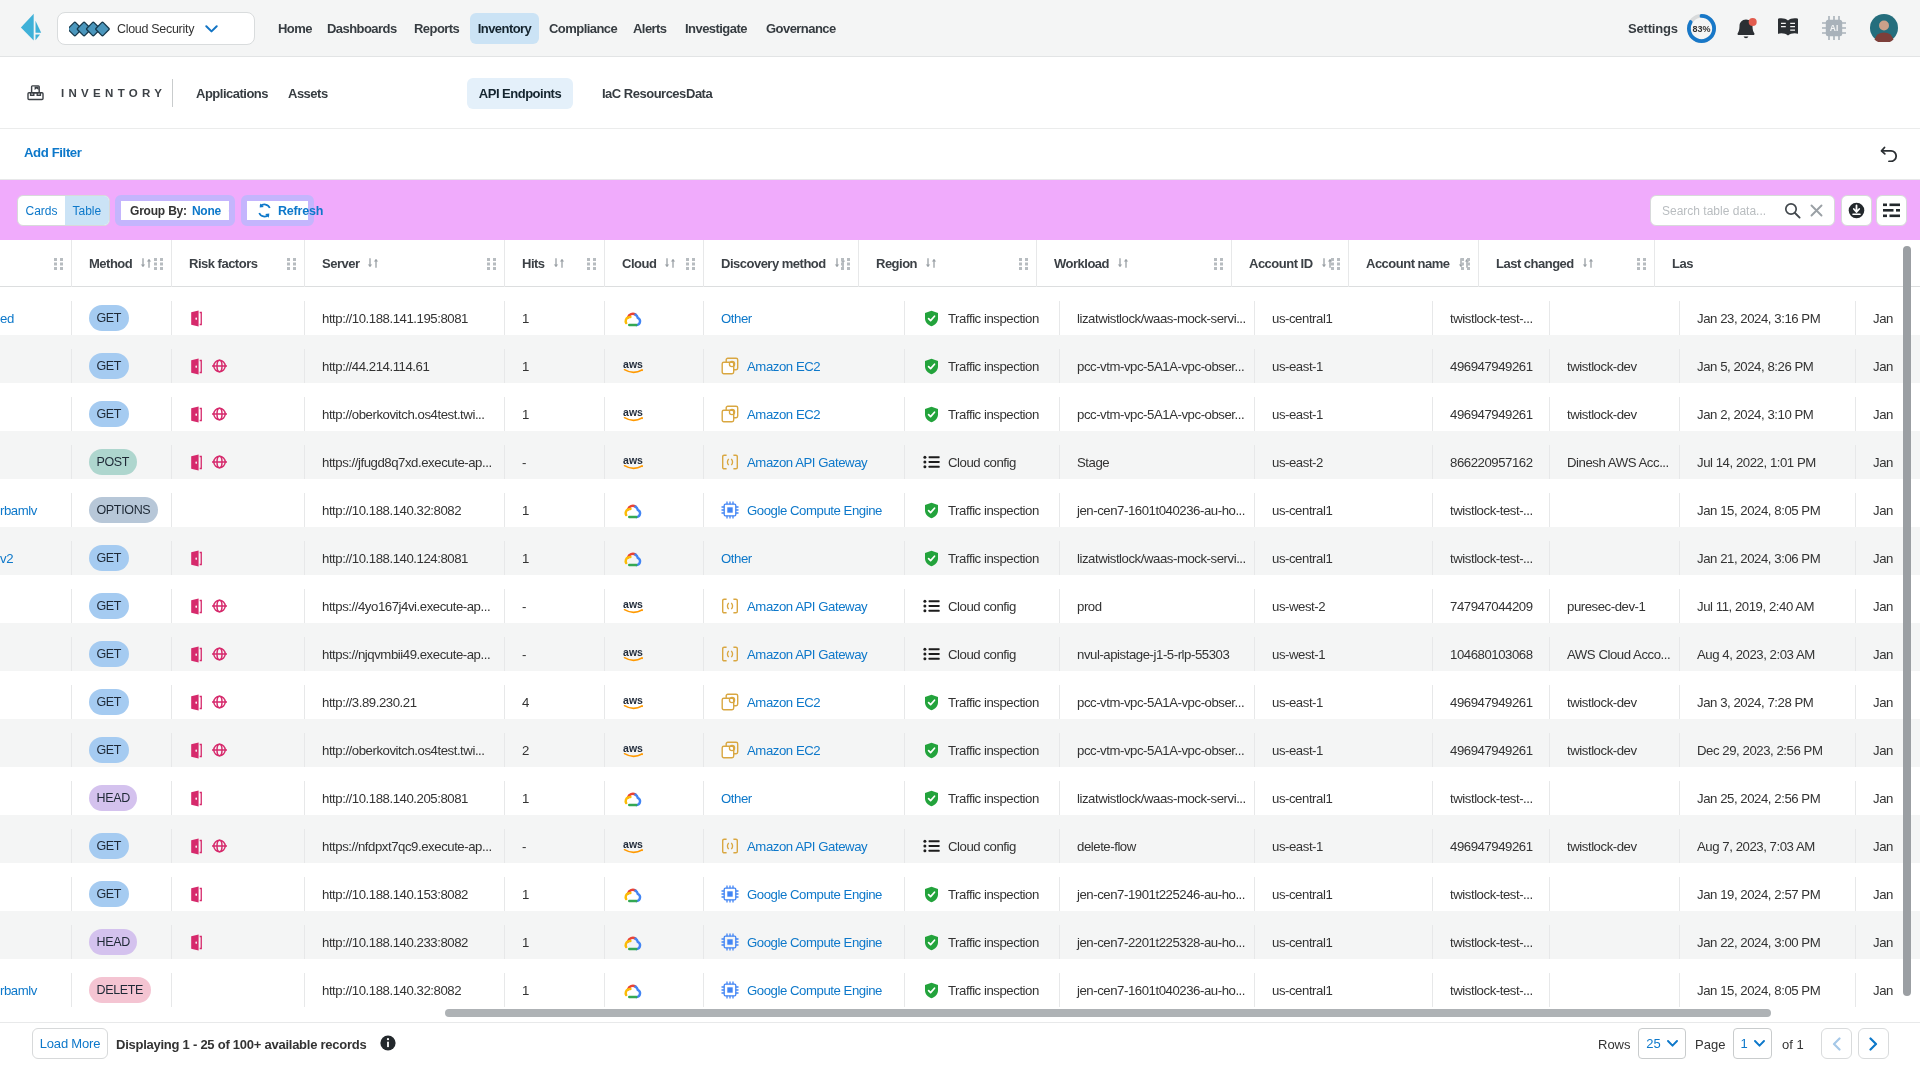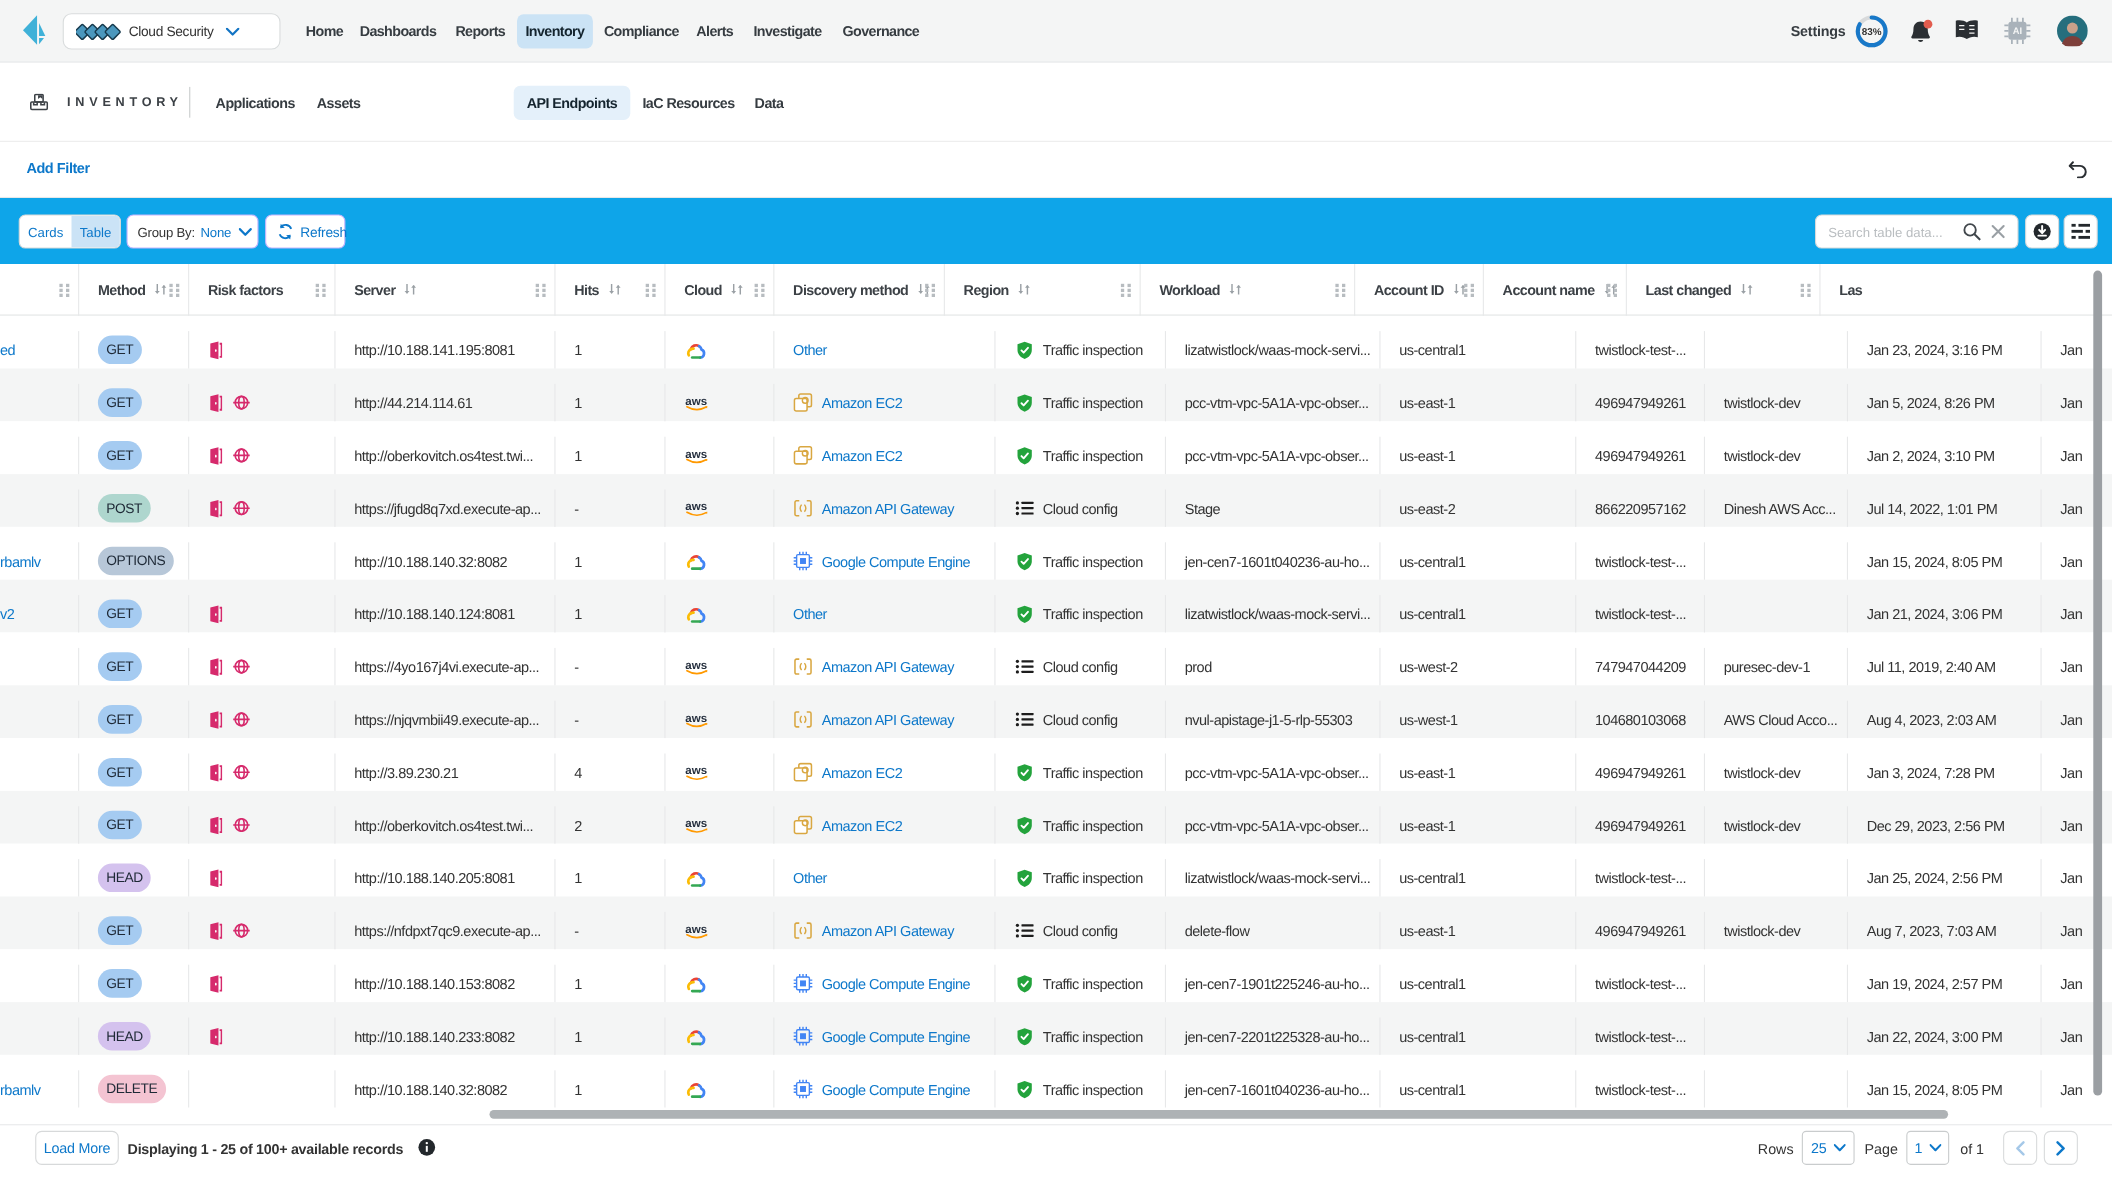--- a/index.html
+++ b/index.html
@@ -22,27 +22,27 @@
 .invlabel .txt { font-size:11.5px; font-weight:bold; letter-spacing:4.3px; color:#3c4146; margin-left:17px; }
 .subdiv { position:absolute; left:172px; top:22px; height:28px; width:1px; background:#c9cccd; }
 .subtab { position:absolute; top:0; height:72px; display:flex; align-items:center;
   font-size:13px; letter-spacing:-0.5px; font-weight:bold; color:#363c41; }
 .subpill { position:absolute; left:467px; top:21px; height:31px; width:106px; background:#e4f0fa;
   border-radius:6px; display:flex; align-items:center; justify-content:center;
   font-size:13px; letter-spacing:-0.5px; font-weight:bold; color:#14242e; }
 .filterbar { position:relative; height:51px; background:#fff; border-bottom:1px solid #e7e8e9; }
 .addfilter { position:absolute; left:24px; top:16px; font-size:13.2px; letter-spacing:-0.4px; font-weight:bold; color:#0d78ca; }
 .undoic { position:absolute; right:22px; top:16px; }
-.controls { position:relative; height:60px; background:#0ea5e9; }
+.controls { position:relative; height:60px; background:#f0abfc; }
 .toggle { position:absolute; left:17px; top:15px; height:31px; border:1px solid #d7d9da; border-radius:6px;
   display:flex; overflow:hidden; background:#fff; white-space:nowrap; }
 .toggle .opt { font-size:12px; color:#0d78ca; display:flex; align-items:center; padding:0 7.5px; }
 .toggle .opt.active { background:#cbe3f6; }
-.ctlbtn { position:absolute; top:15px; height:31px; border:1px solid #c4b5fd; border-radius:6px; background:#fff;
-  display:flex; align-items:center; font-size:12.5px; letter-spacing:-0.2px; font-weight:normal; white-space:nowrap; }
+.ctlbtn { position:absolute; top:15px; height:31px; border:6px solid #c4b5fd; border-radius:6px; background:#fff;
+  display:flex; align-items:center; font-size:12.5px; letter-spacing:-0.2px; font-weight:bold; white-space:nowrap; }
 .groupby { left:115px; width:120px; padding-left:9px; color:#333; font-size:12px; }
 .groupby .none { color:#0d78ca; margin-left:5px; }
 .groupby svg { margin-left:7px; }
 .refresh { left:241px; width:73px; padding-left:10px; color:#0d78ca; }
 .refresh svg { margin-right:6px; }
 .searchbox { position:absolute; left:1650px; top:15px; width:185px; height:31px; border:1px solid #d7d9da;
   border-radius:6px; background:#fff; display:flex; align-items:center; white-space:nowrap; }
 .searchbox .ph { color:#b9bdc0; font-size:12px; margin-left:11px; flex:1; overflow:hidden; }
 .sqbtn { position:absolute; top:15px; width:31px; height:31px; border:1px solid #d7d9da; border-radius:6px;
   background:#fff; display:flex; align-items:center; justify-content:center; }
@@ -154,21 +154,21 @@
       <path d="M3.6 7.9v2.3h3.2V7.9M10.2 7.9v2.3h3.2V7.9"></path>
         </g>
       <path d="M7.6 1.5h4v3.4l-2-1.5-2 1.5z" fill="#3c4146"></path>
       </svg>
     <span class="txt">INVENTORY</span>
   </div>
   <div class="subdiv"></div>
   <span class="subtab" style="left:196px">Applications</span>
   <span class="subtab" style="left:288px">Assets</span>
   <span class="subpill">API Endpoints</span>
-  <span class="subtab" style="left:584px">IaC Resources</span>
+  <span class="subtab" style="left:602px">IaC Resources</span>
   <span class="subtab" style="left:686px">Data</span>
 </div>
 <div class="filterbar">
   <span class="addfilter">Add Filter</span>
   <span class="undoic"><svg width="18" height="17" viewBox="0 0 18 17">
     <path d="M4.5 2.5 1.5 5.8l3.3 3" fill="none" stroke="#2b2f33" stroke-width="1.8" stroke-linecap="round" stroke-linejoin="round"></path>
     <path d="M2 5.8h9a5.3 5.3 0 1 1-.3 10.6H9" fill="none" stroke="#2b2f33" stroke-width="1.8" stroke-linecap="round"></path>
   </svg></span>
 </div>
 <div class="controls">

